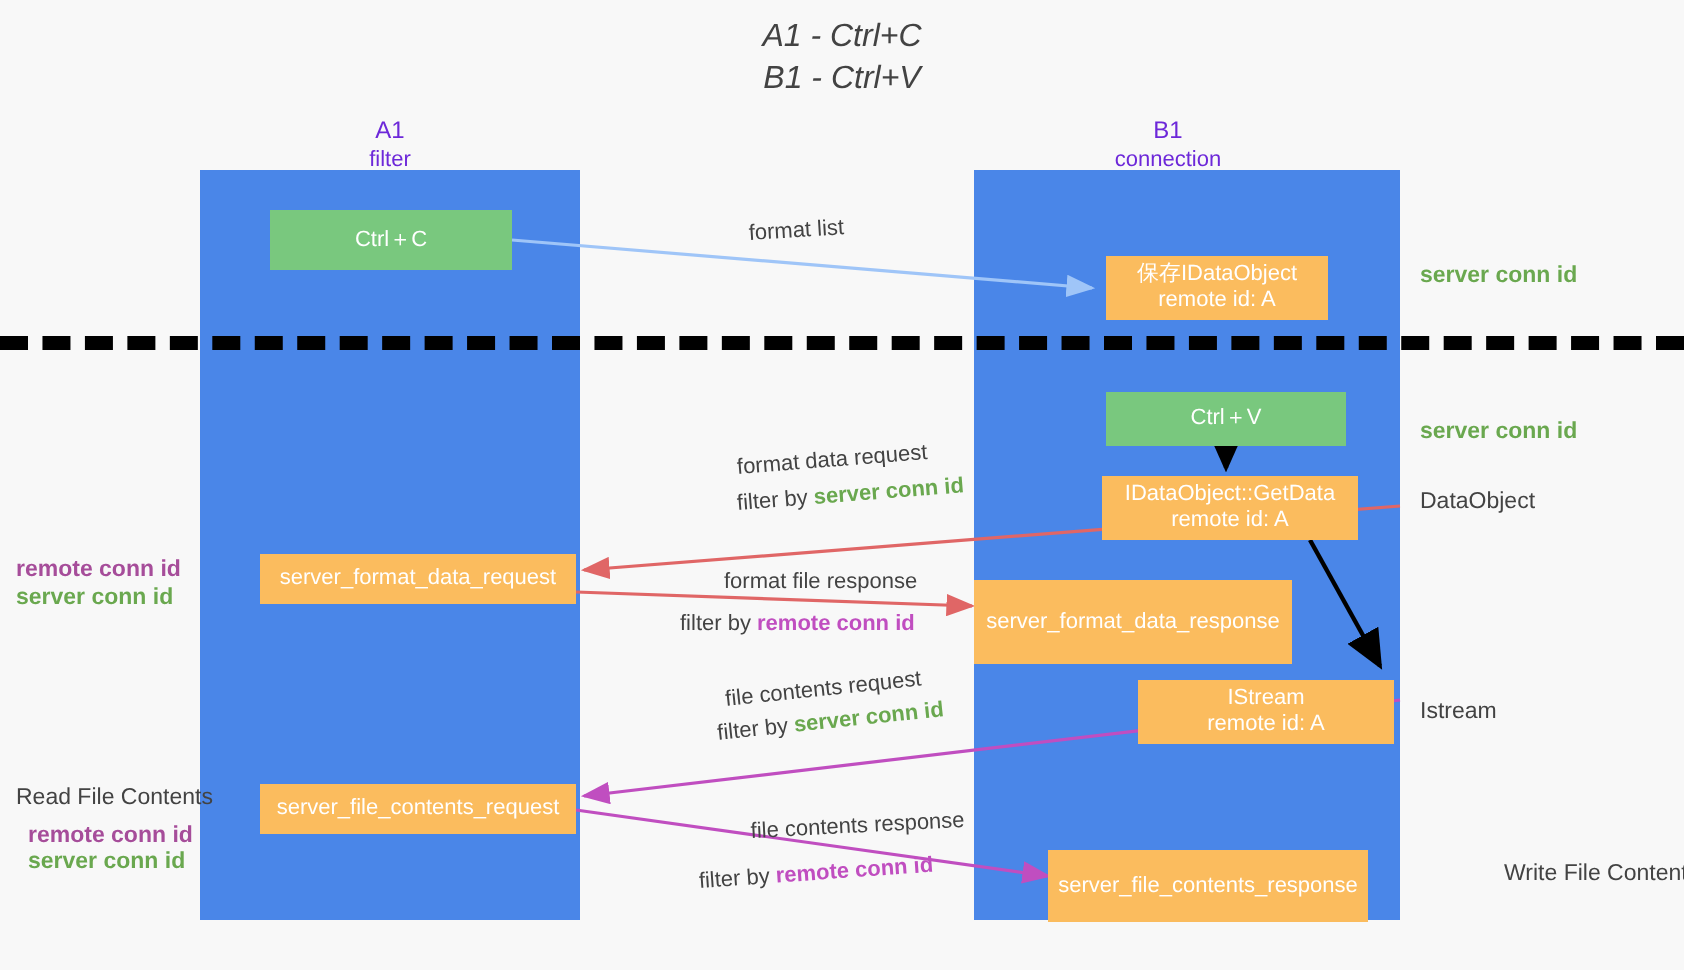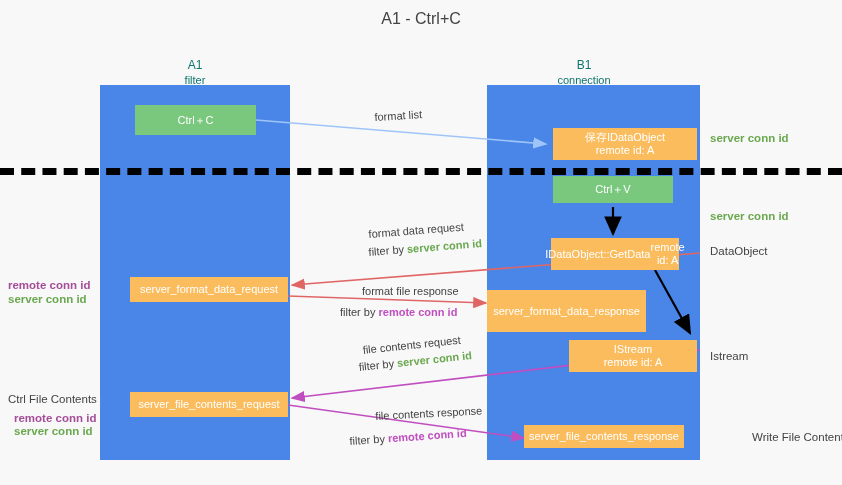--- a/index.html
+++ b/index.html
@@ -1,23 +1,23 @@
 <!DOCTYPE html>
 <html><head>
 <meta charset="utf-8">
 <style>
   html,body{margin:0;padding:0;background:#ffffff;}
   body{font-family:"Liberation Sans","DejaVu Sans",sans-serif;}
   #stage{position:relative;width:842px;height:485px;background:#f8f8f8;overflow:hidden;}
 
   .title{position:absolute;left:0;right:0;top:8px;text-align:center;color:#434343;
-         font-size:16px;line-height:21px;}
+         font-size:16px;line-height:21px;font-style:italic;}
   .title div{white-space:pre;}
 
-  .col-head{position:absolute;text-align:center;color:#0f766e;font-size:12px;line-height:15px;}
+  .col-head{position:absolute;text-align:center;color:#6d28d9;font-size:12px;line-height:15px;}
   .col-head .big{font-size:12px;}
   .col-head .sub{font-size:11px;}
 
   .panel{position:absolute;background:#4a86e8;}
 
   .node{position:absolute;box-sizing:border-box;display:flex;align-items:center;
         justify-content:center;text-align:center;color:#ffffff;font-size:11px;
         line-height:13px;padding:3px 6px;}
   .node.green{background:#79c87e;}
   .node.orange{background:#fbb councils;}
@@ -37,20 +37,21 @@
   .dashline{position:absolute;left:0;top:168px;width:842px;height:0;
             border-top:7px dashed #000000;}
 </style>
 </head>
 <body>
 
 <div id="stage">
 
   <div class="title">
     <div>A1 - Ctrl+C</div>
+    <div>B1 - Ctrl+V</div>
   </div>
 
   <div class="col-head" style="left:115px;top:58px;width:160px;">
     <div class="big">A1</div>
     <div class="sub">filter</div>
   </div>
   <div class="col-head" style="left:504px;top:58px;width:160px;">
     <div class="big">B1</div>
     <div class="sub">connection</div>
   </div>
@@ -96,44 +97,44 @@
   </div>
 
   <div class="node green" style="left:135px;top:105px;width:121px;height:30px;">
     <span>Ctrl＋C</span>
   </div>
 
   <div class="node orange" style="left:130px;top:392px;width:158px;height:25px;">
     <span>server_file_contents_request</span>
   </div>
 
-  <div class="node orange" style="left:553px;top:128px;width:144px;height:32px;flex-direction:column;">
+  <div class="node orange" style="left:553px;top:128px;width:111px;height:32px;flex-direction:column;">
     <span>保存IDataObject</span>
     <span>remote id: A</span>
   </div>
 
-  <div class="node green" style="left:553px;top:176px;width:120px;height:27px;">
+  <div class="node green" style="left:553px;top:196px;width:120px;height:27px;">
     <span>Ctrl＋V</span>
   </div>
 
-  <div class="node orange" style="left:551px;top:238px;width:128px;height:32px;flex-direction:row;">
+  <div class="node orange" style="left:551px;top:238px;width:128px;height:32px;flex-direction:column;">
     <span>IDataObject::GetData</span>
     <span>remote id: A</span>
   </div>
 
   <div class="node orange" style="left:487px;top:290px;width:159px;height:42px;">
     <span>server_format_data_response</span>
   </div>
 
   <div class="node orange" style="left:569px;top:340px;width:128px;height:32px;flex-direction:column;">
     <span>IStream</span>
     <span>remote id: A</span>
   </div>
 
-  <div class="node orange" style="left:524px;top:425px;width:160px;height:23px;">
+  <div class="node orange" style="left:524px;top:425px;width:160px;height:36px;">
     <span>server_file_contents_response</span>
   </div>
 
   <div class="edge-label" style="left:374px;top:110px;transform:rotate(-3.5deg);">
     <span>format list</span>
   </div>
 
   <div class="edge-label" style="left:368px;top:227px;transform:rotate(-4.5deg);">
     <span>format data request</span>
   </div>
@@ -163,17 +164,17 @@
   </div>
 
   <div class="side-label green" style="left:710px;top:131px;">server conn id</div>
   <div class="side-label green" style="left:710px;top:209px;">server conn id</div>
   <div class="side-label plain" style="left:710px;top:244px;">DataObject</div>
   <div class="side-label plain" style="left:710px;top:349px;">Istream</div>
   <div class="side-label plain" style="left:752px;top:430px;">Write File Contents</div>
 
   <div class="side-label purple" style="left:8px;top:278px;">remote conn id</div>
   <div class="side-label green" style="left:8px;top:292px;">server conn id</div>
-  <div class="side-label plain" style="left:8px;top:392px;">Ctrl File Contents</div>
+  <div class="side-label plain" style="left:8px;top:392px;">Read File Contents</div>
   <div class="side-label purple" style="left:14px;top:411px;">remote conn id</div>
   <div class="side-label green" style="left:14px;top:424px;">server conn id</div>
 
 </div>
 
 </body></html>

